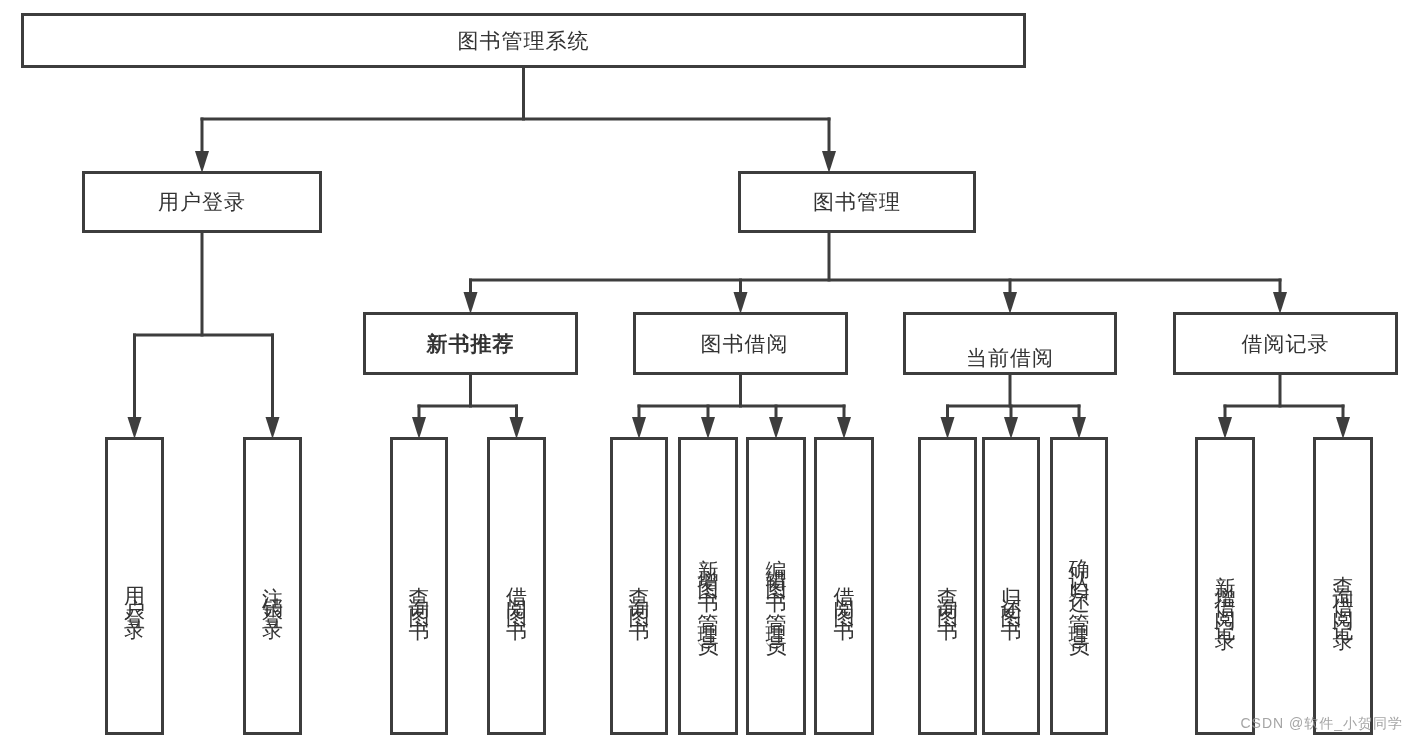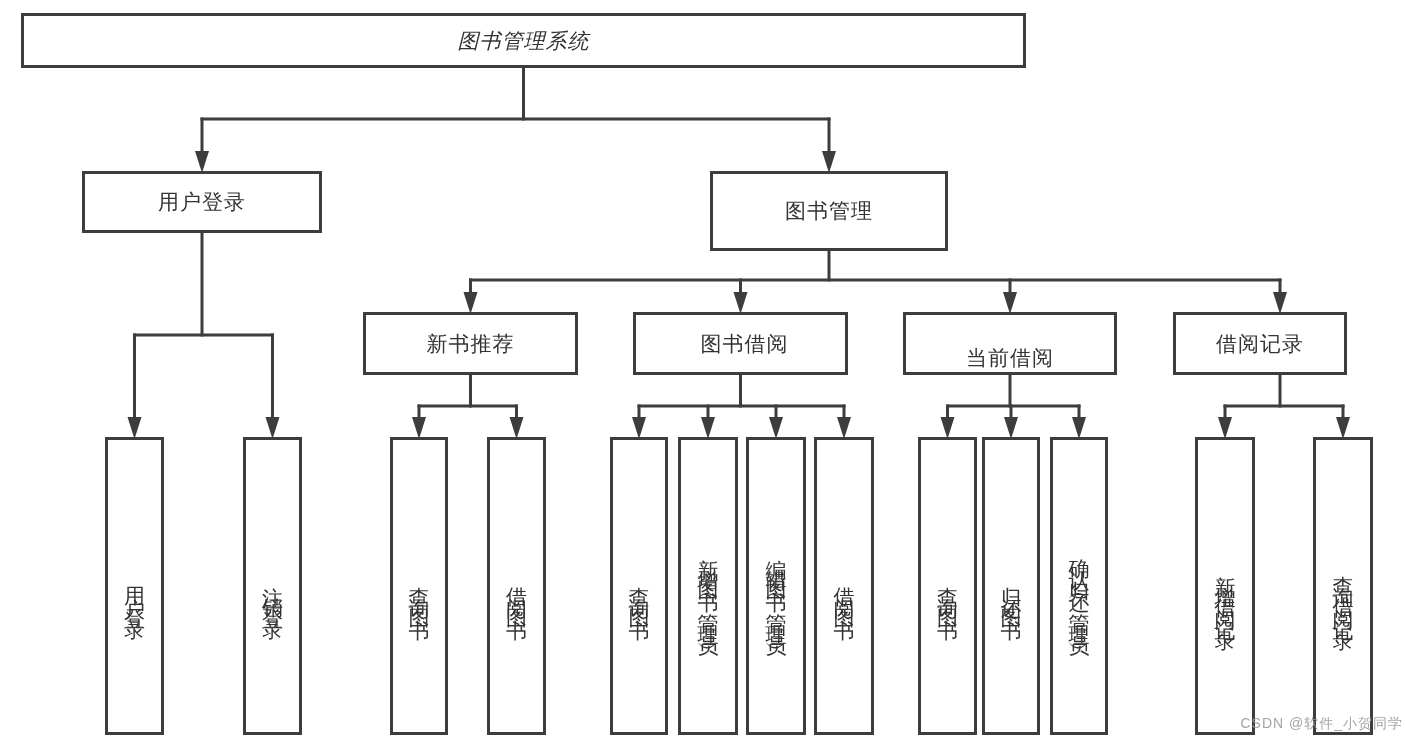--- a/index.html
+++ b/index.html
@@ -106,41 +106,41 @@
       <line x1="1079" y1="406" x2="1079" y2="423" stroke="#3d3d3d" stroke-width="3" stroke-linecap="square"></line>
       <polygon points="1072,417 1086,417 1079,439" fill="#3d3d3d"></polygon>
       <line x1="1280" y1="374" x2="1280" y2="406" stroke="#3d3d3d" stroke-width="3" stroke-linecap="square"></line>
       <line x1="1225" y1="406" x2="1343" y2="406" stroke="#3d3d3d" stroke-width="3" stroke-linecap="square"></line>
       <line x1="1225" y1="406" x2="1225" y2="423" stroke="#3d3d3d" stroke-width="3" stroke-linecap="square"></line>
       <polygon points="1218,417 1232,417 1225,439" fill="#3d3d3d"></polygon>
       <line x1="1343" y1="406" x2="1343" y2="423" stroke="#3d3d3d" stroke-width="3" stroke-linecap="square"></line>
       <polygon points="1336,417 1350,417 1343,439" fill="#3d3d3d"></polygon>
     </svg>
 
-  <div class="box hbox" id="b-root" style="left:21px; top:13px; width:1005px; height:55px;font-style:italic;">
+  <div class="box hbox" id="b-root" style="left:21px; top:13px; width:1005px; height:55px;">
     <span>图书管理系统</span>
   </div>
 
   <div class="box hbox" id="b-user-login" style="left:82px; top:171px; width:240px; height:62px;">
     <span>用户登录</span>
   </div>
-  <div class="box hbox" id="b-book-mgmt" style="left:710px; top:171px; width:238px; height:80px;font-family:Liberation Serif, serif;">
+  <div class="box hbox" id="b-book-mgmt" style="left:738px; top:171px; width:238px; height:62px;font-family:Liberation Serif, serif;">
     <span>图书管理</span>
   </div>
 
-  <div class="box hbox" id="b-new-books" style="left:363px; top:312px; width:215px; height:63px;">
+  <div class="box hbox" id="b-new-books" style="left:363px; top:312px; width:215px; height:63px;font-weight:bold;">
     <span>新书推荐</span>
   </div>
   <div class="box hbox" id="b-book-borrow" style="left:633px; top:312px; width:215px; height:63px;padding-left:8px;">
     <span>图书借阅</span>
   </div>
   <div class="box hbox" id="b-current-borrow" style="left:903px; top:312px; width:214px; height:63px;align-items:flex-end;">
     <span>当前借阅</span>
   </div>
-  <div class="box hbox" id="b-borrow-records" style="left:1173px; top:312px; width:174px; height:63px;">
+  <div class="box hbox" id="b-borrow-records" style="left:1173px; top:312px; width:225px; height:63px;">
     <span>借阅记录</span>
   </div>
 
   <div class="box vbox" id="b-leaf-user-login" style="left:105px; top:437px; width:59px; height:298px;">
     <span>用户登录</span>
   </div>
   <div class="box vbox" id="b-leaf-logout" style="left:243px; top:437px; width:59px; height:298px;">
     <span>注销登录</span>
   </div>
 

